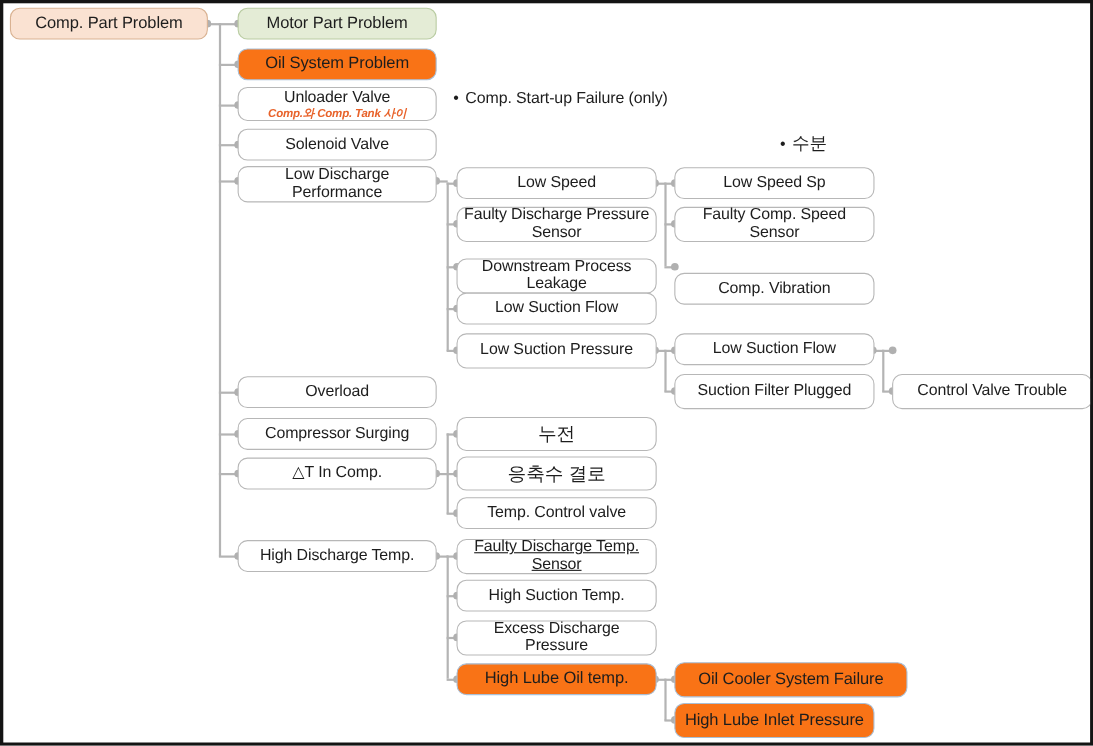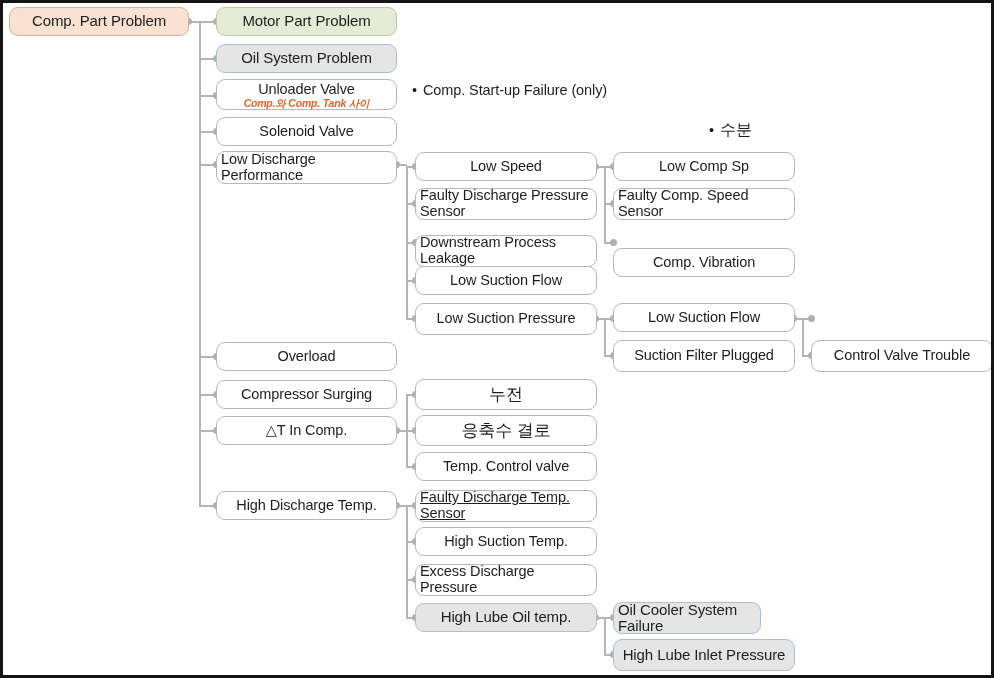--- a/index.html
+++ b/index.html
@@ -25,41 +25,42 @@
   .node{
     position:absolute;
     box-sizing:border-box;
     border:1.6px solid #b7b7b7;
     border-radius:9px;
     background:#ffffff;
     display:flex;
     flex-direction:column;
     align-items:center;
     justify-content:center;
+    text-align:center;
     color:#1d1d1d;
     font-size:14.5px;
     line-height:1.12;
     letter-spacing:-0.1px;
     padding:1px 4px;
   }
   .node .t{display:block;}
   .node.two .t{line-height:1.08;}
 
   .node.root{
     background:#fae2d2;
     border-color:#d9b292;
     font-size:15px;
   }
   .node.green{
     background:#e4ecd6;
     border-color:#b9cca2;
     font-size:15px;
   }
   .node.blue{
-    background:#e5e5e5;
+    background:#f97316;
     border-color:#a9bfd6;
     font-size:15px;
   }
   .sub{
     display:block;
     color:#e8622a;
     font-size:10.5px;
     font-style:italic;
     font-weight:600;
     line-height:1;
@@ -231,21 +232,21 @@
 
   <div class="node" style="left:412px;top:263px;width:182px;height:29px;">
     <span class="t">Low Suction Flow</span>
   </div>
 
   <div class="node two" style="left:412px;top:300px;width:182px;height:32px;">
     <span class="t">Low Suction Pressure</span>
   </div>
 
   <div class="node" style="left:610px;top:149px;width:182px;height:29px;">
-    <span class="t">Low Comp Sp</span>
+    <span class="t">Low Speed Sp</span>
   </div>
 
   <div class="node two" style="left:610px;top:185px;width:182px;height:32px;">
     <span class="t">Faulty Comp. Speed Sensor</span>
   </div>
 
   <div class="node" style="left:610px;top:225px;width:182px;height:29px;margin-top:20px;">
     <span class="t">Comp. Vibration</span>
   </div>
 
@@ -283,21 +284,21 @@
   </div>
 
   <div class="node two" style="left:412px;top:561px;width:182px;height:32px;">
     <span class="t">Excess Discharge Pressure</span>
   </div>
 
   <div class="node blue" style="left:412px;top:600px;width:182px;height:29px;">
     <span class="t">High Lube Oil temp.</span>
   </div>
 
-  <div class="node two blue" style="left:610px;top:599px;width:148px;height:32px;">
+  <div class="node two blue" style="left:610px;top:599px;width:212px;height:32px;">
     <span class="t">Oil Cooler System Failure</span>
   </div>
 
   <div class="node two blue" style="left:610px;top:636px;width:182px;height:32px;">
     <span class="t">High Lube Inlet Pressure</span>
   </div>
 
   <div class="note" style="left:409px;top:79px;">
     <span class="b">•</span><span>Comp. Start-up Failure (only)</span>
   </div>

